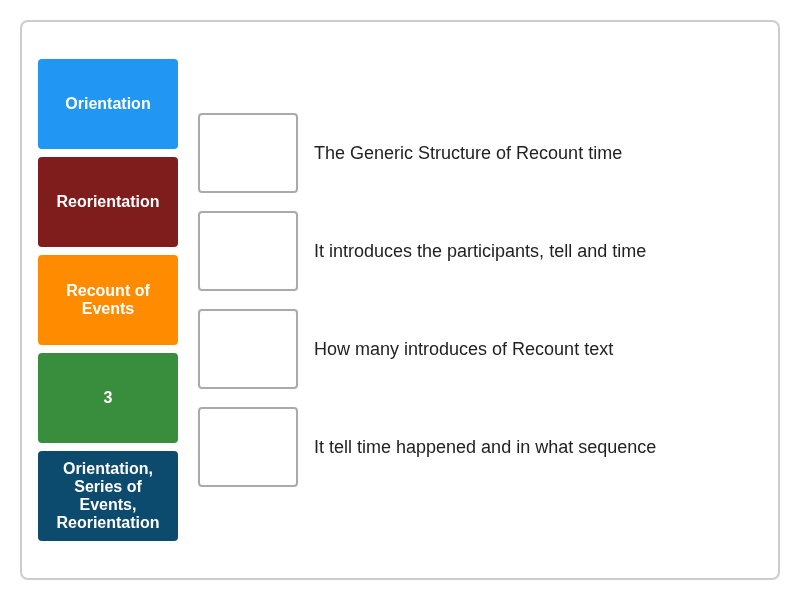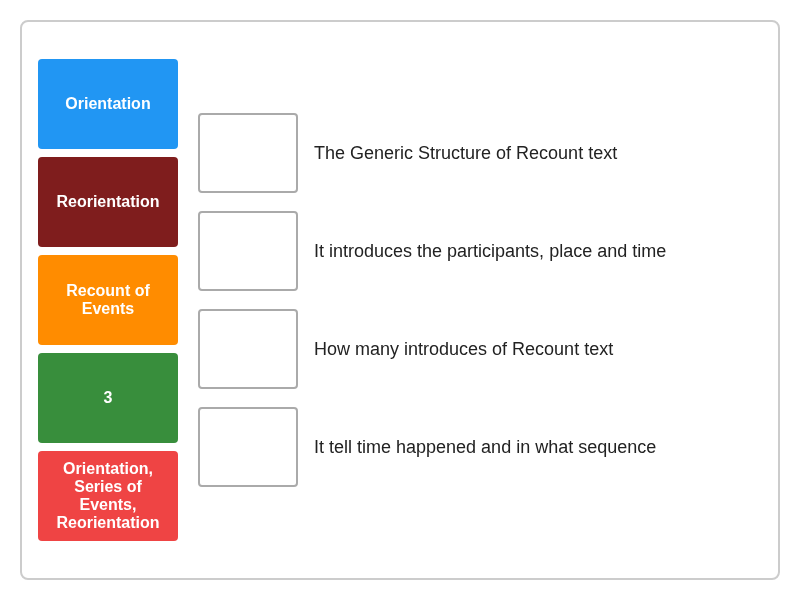--- a/index.html
+++ b/index.html
@@ -42,21 +42,21 @@
       text-align: center;
       font-size: 16px;
       font-weight: bold;
       color: #ffffff;
       padding: 8px;
     }
     .label-box.blue { background-color: #2196F3; }
     .label-box.red { background-color: #7f1d1d; }
     .label-box.orange { background-color: #FF8C00; }
     .label-box.green { background-color: #388E3C; }
-    .label-box.purple { background-color: #ef4444; color: #ffffff; }
+    .label-box.purple { background-color: #0c4a6e; color: #ffffff; }
 
     .right-column {
       display: flex;
       flex-direction: column;
       gap: 8px;
       flex: 1;
     }
     .match-row {
       display: flex;
       flex-direction: row;
@@ -95,25 +95,25 @@
     <div class="label-box green">
       <span>3</span>
     </div>
     <div class="label-box purple">
       <span>Orientation, Series of Events, Reorientation</span>
     </div>
   </div>
   <div class="right-column">
     <div class="match-row">
       <div class="match-box"></div>
-      <span class="match-text">The Generic Structure of Recount text</span>
+      <span class="match-text">The Generic Structure of Recount time</span>
     </div>
     <div class="match-row">
       <div class="match-box"></div>
-      <span class="match-text">It introduces the participants, place and time</span>
+      <span class="match-text">It introduces the participants, tell and time</span>
     </div>
     <div class="match-row">
       <div class="match-box"></div>
       <span class="match-text">How many introduces of Recount text</span>
     </div>
     <div class="match-row">
       <div class="match-box"></div>
       <span class="match-text">It tell time happened and in what sequence</span>
     </div>
   </div>

